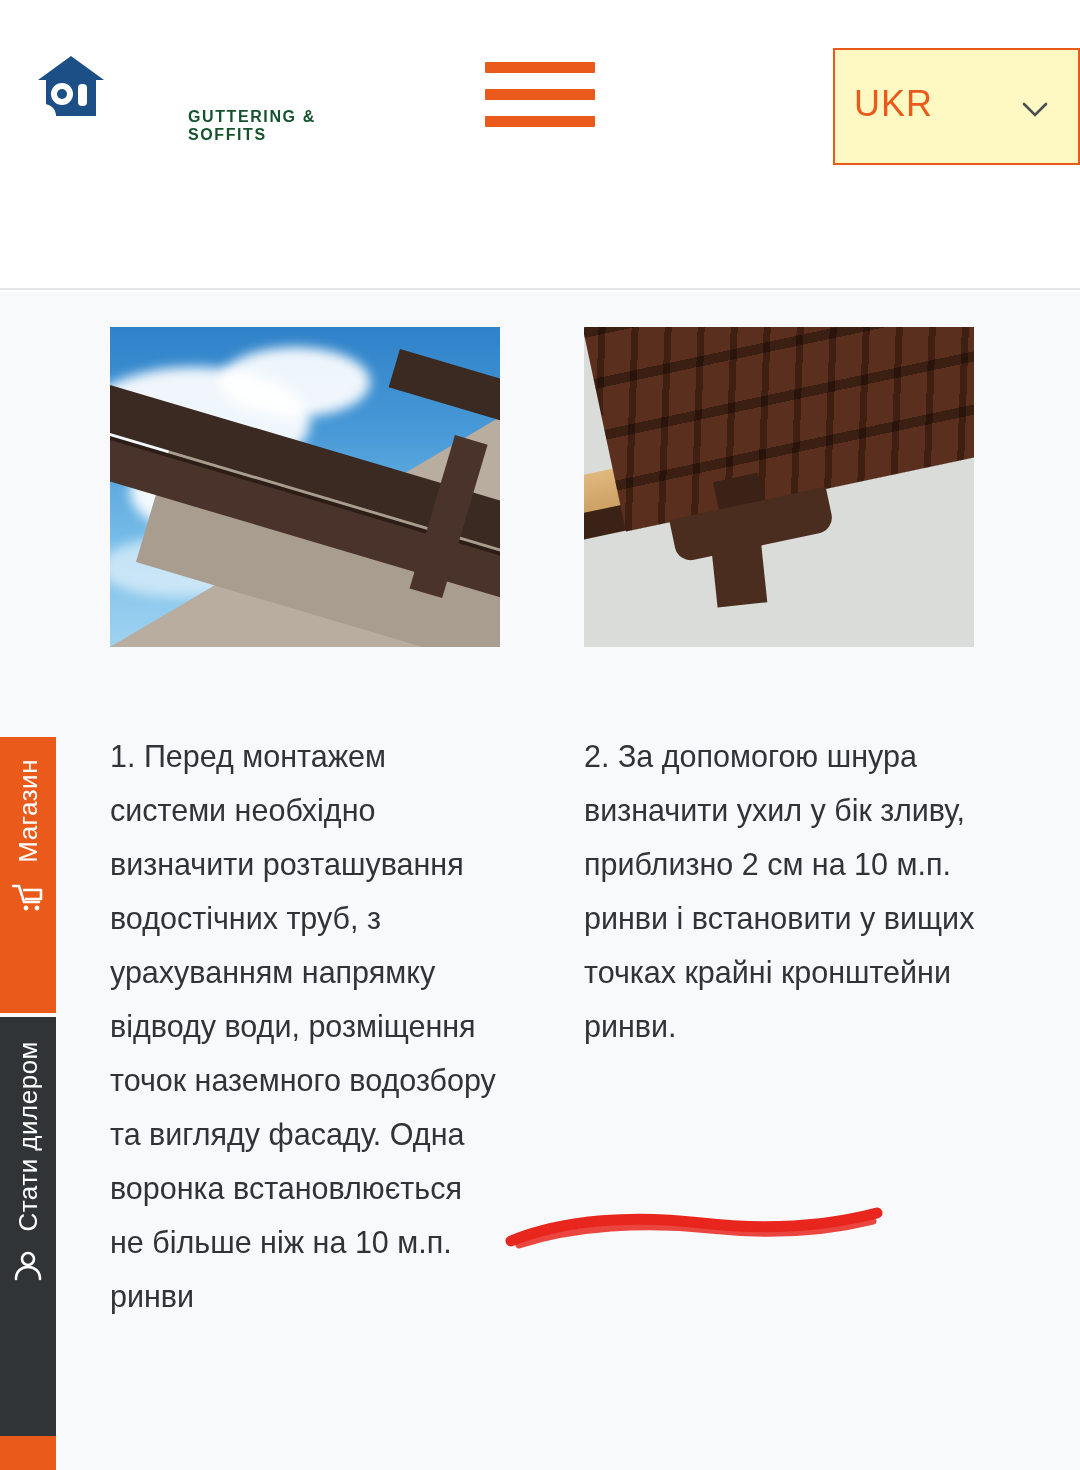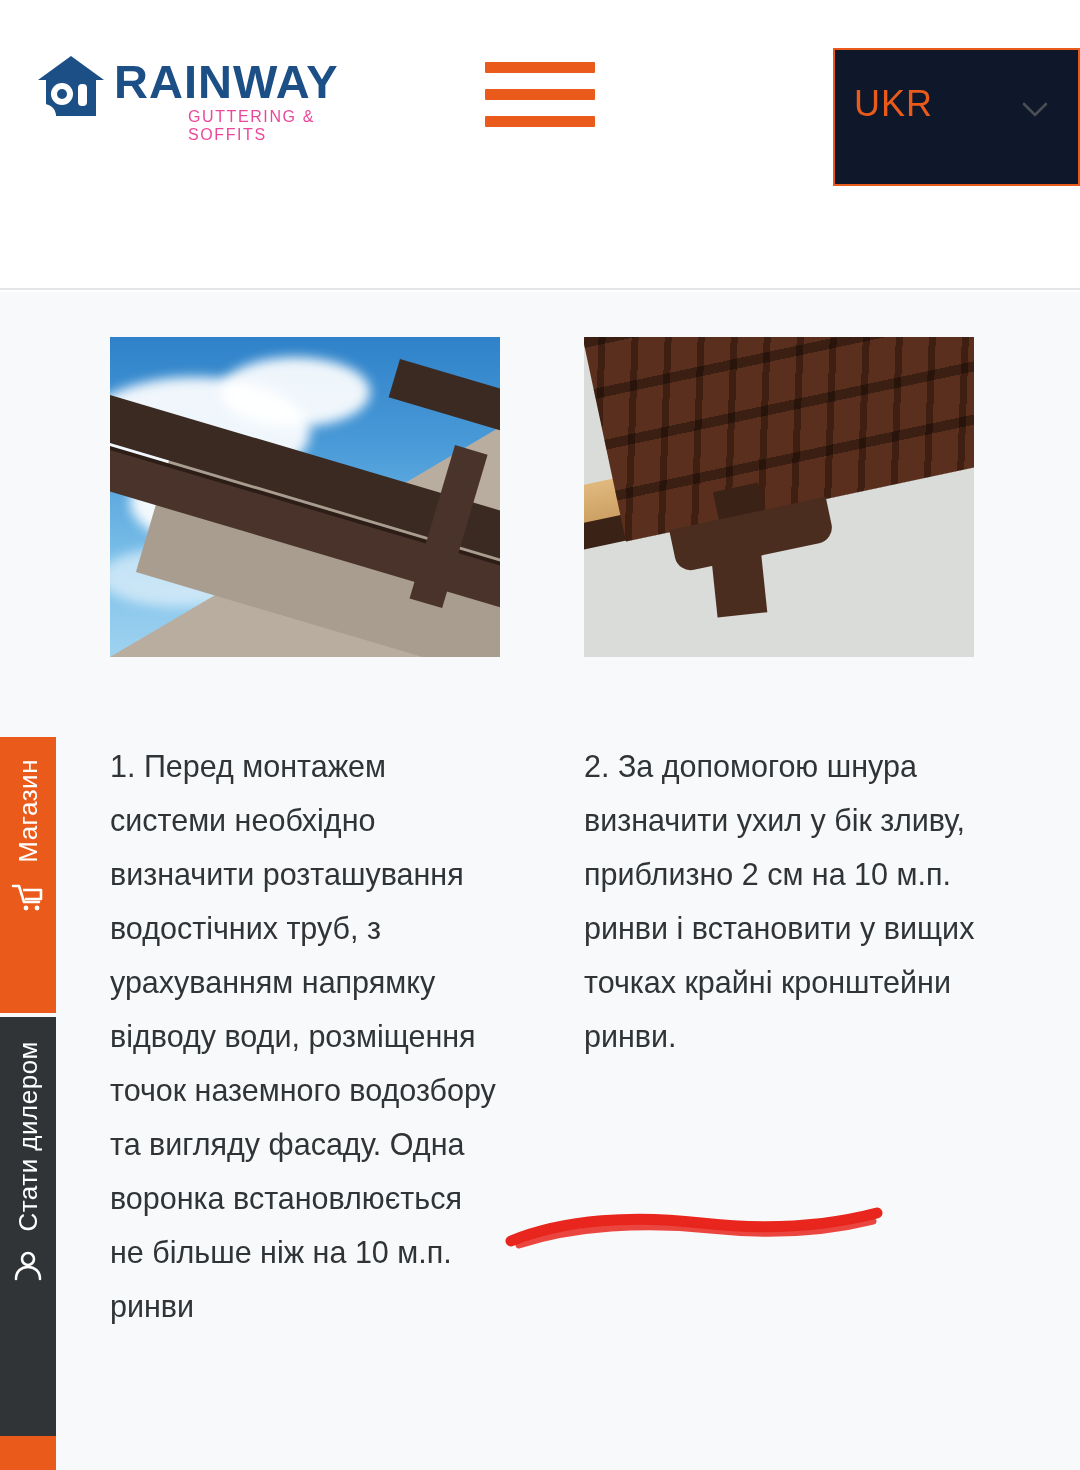--- a/index.html
+++ b/index.html
@@ -46,23 +46,23 @@
     font-size: 47px;
     font-weight: bold;
     letter-spacing: 1px;
     color: #1b4f86;
   }
   .logo-sub {
     position: absolute;
     left: 152px;
     top: 56px;
     font-size: 16px;
-    font-weight: normal;
+    font-weight: bold;
     letter-spacing: 1.6px;
-    color: #ec4899;
+    color: #14532d;
   }
 
   .burger {
     position: absolute;
     left: 485px;
     top: 62px;
     width: 110px;
     height: 66px;
     cursor: pointer;
   }
@@ -74,24 +74,24 @@
     margin-bottom: 16px;
     border-radius: 1px;
   }
   .burger span:last-child { margin-bottom: 0; }
 
   .lang-select {
     position: absolute;
     left: 833px;
     top: 48px;
     width: 247px;
-    height: 138px;
+    height: 117px;
     border: 2px solid #ea5b1b;
     box-sizing: border-box;
-    background: #0f172a;
+    background: #fef9c3;
     cursor: pointer;
   }
   .lang-label {
     position: absolute;
     left: 19px;
     top: 33px;
     font-size: 36px;
     color: #ea5b1b;
     letter-spacing: 1px;
   }
@@ -114,21 +114,21 @@
   }
 
   .cards {
     position: absolute;
     left: 110px;
     top: 33px;
     width: 860px;
   }
   .card {
     position: absolute;
-    top: 12px;
+    top: 2px;
     width: 390px;
   }
   .card-1 { left: 0; }
   .card-2 { left: 466px; margin-left: 8px; }
 
   .card-img {
     width: 390px;
     height: 320px;
     position: relative;
     overflow: hidden;
@@ -373,21 +373,20 @@
 <div class="header">
 
   <div class="logo">
     <svg class="logo-badge" viewBox="0 0 70 66">
       <path d="M35 2 L68 26 L60 26 L60 62 L10 62 L10 26 L2 26 Z" fill="#1b4f86"></path>
       <circle cx="26" cy="40" r="11" fill="#ffffff"></circle>
       <circle cx="26" cy="40" r="5" fill="#1b4f86"></circle>
       <rect x="42" y="30" width="9" height="22" rx="4" fill="#ffffff"></rect>
       <path d="M8 50 a12 12 0 0 1 12 12 H8 Z" fill="#ffffff"></path>
     </svg>
-    <div class="logo-text">RAINWAY</div>
     <div class="logo-sub">GUTTERING &amp; SOFFITS</div>
   </div>
 
   <div class="burger">
     <span></span>
     <span></span>
     <span></span>
   </div>
 
   <div class="lang-select">

